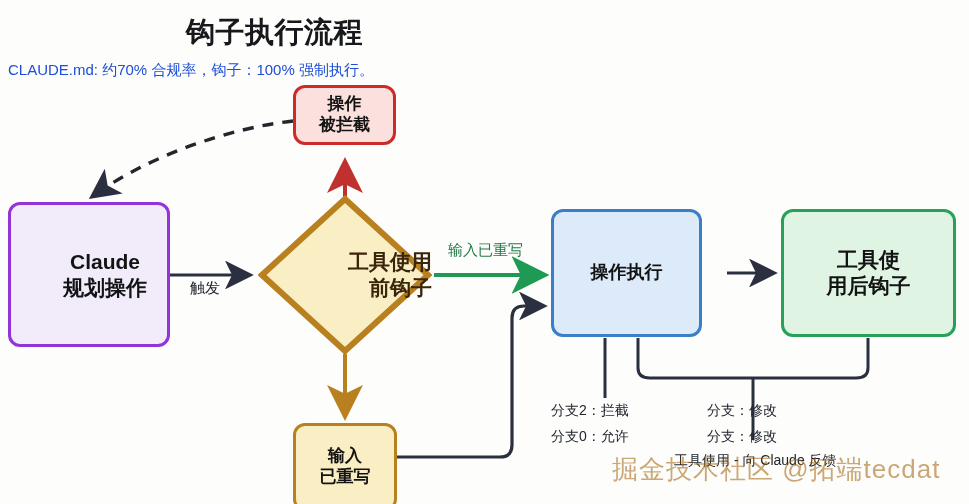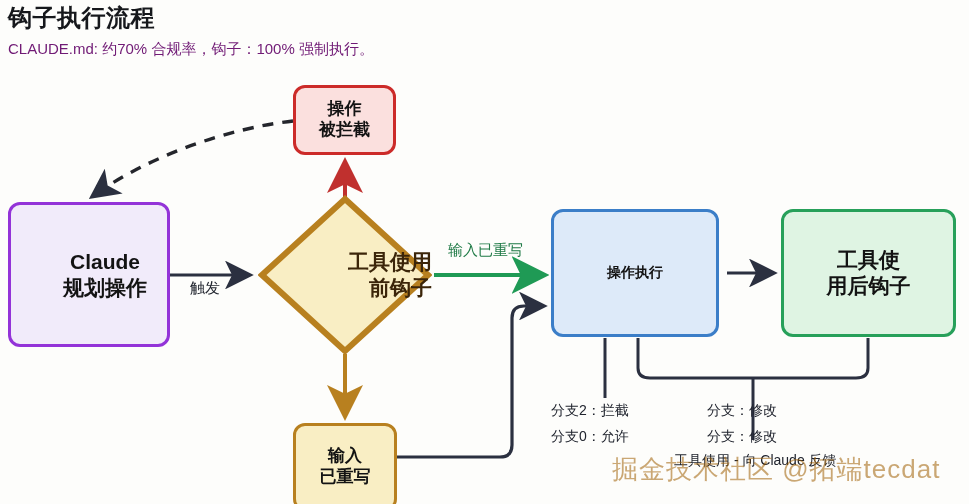--- a/index.html
+++ b/index.html
@@ -4,40 +4,40 @@
 <style>
   html,body{margin:0;padding:0;}
   body{
     width:969px;height:504px;
     background:#fdfdfb;
     font-family:"Liberation Sans","DejaVu Sans",sans-serif;
     overflow:hidden;position:relative;
   }
   #header{position:absolute;left:8px;top:4px;}
   #page-title{
-    font-size:24px;font-weight:bold;color:#16181c;
-    letter-spacing:.5px;line-height:1.2;margin:0;
+    font-size:29px;font-weight:bold;color:#16181c;
+    letter-spacing:.5px;line-height:1.2;margin:11px;text-align:right;
   }
   #page-subtitle{
-    font-size:15px;color:#701a75;margin-top:7px;line-height:1.2;
+    font-size:15px;color:#1d4ed8;margin-top:7px;line-height:1.2;
   }
   #canvas{position:absolute;left:0;top:0;width:969px;height:504px;}
   .node{
     position:absolute;box-sizing:border-box;
     display:flex;align-items:center;justify-content:center;
     text-align:center;font-weight:bold;color:#131313;
     line-height:1.22;
   }
   .rnode{border-radius:12px;border-width:3px;border-style:solid;}
   .n-claude{left:8px;top:202px;width:162px;height:145px;
     background:#f1ebfa;border-color:#9333d8;font-size:21px;padding-left:32px;}
-  .n-blocked{left:293px;top:85px;width:103px;height:70px;
+  .n-blocked{left:293px;top:85px;width:103px;height:60px;
     background:#fbe0de;border-color:#cc2b29;font-size:17px;}
-  .n-exec{left:551px;top:209px;width:168px;height:128px;
-    background:#ddeaf9;border-color:#3b7ec8;font-size:14px;}
+  .n-exec{left:551px;top:209px;width:151px;height:128px;
+    background:#ddeaf9;border-color:#3b7ec8;font-size:18px;}
   .n-post{left:781px;top:209px;width:175px;height:128px;
     background:#dff4e3;border-color:#27a05a;font-size:21px;}
   .n-rewrite{left:293px;top:423px;width:104px;height:88px;
     background:#f9eec4;border-color:#b8801f;font-size:17px;}
   .n-diamond{left:258px;top:195px;width:174px;height:160px;font-size:21px;
     color:#3b2509;}
   .diamond-shape{position:absolute;left:0;top:0;width:100%;height:100%;}
   .diamond-label{position:relative;z-index:2;width:100%;text-align:right;}
   .elabel{position:absolute;font-size:14px;color:#1d2433;
     font-weight:normal;white-space:nowrap;line-height:1.35;}

